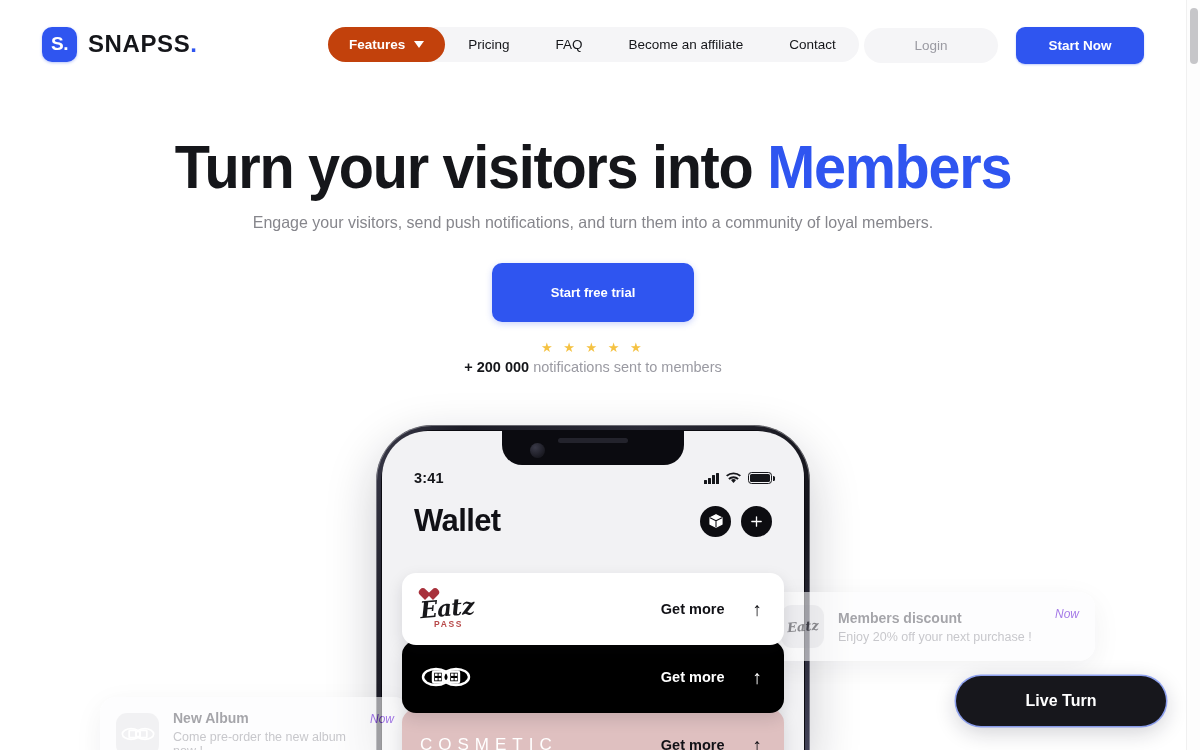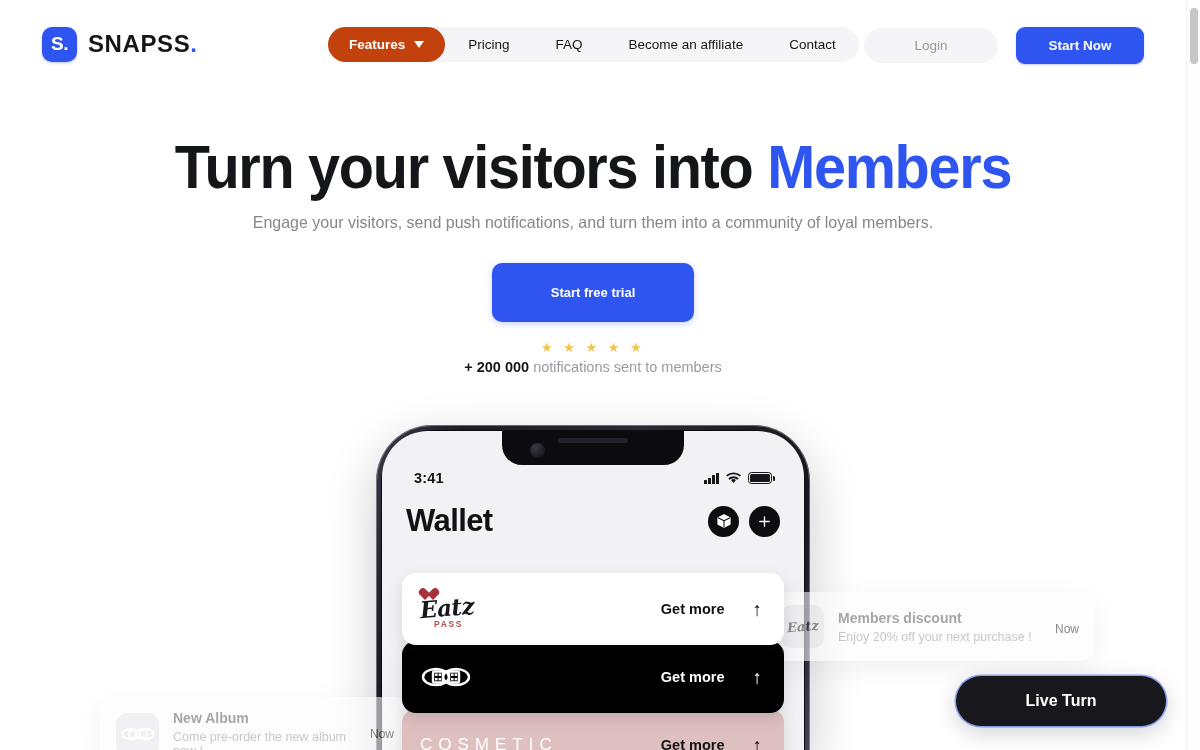--- a/index.html
+++ b/index.html
@@ -183,21 +183,21 @@
   .batt::after {
     content:""; position:absolute; right:-3.6px; top:3.2px;
     width:2px; height:4.6px; background:#15161a; border-radius:0 1.5px 1.5px 0;
   }
   .batt span { display:block; width:100%; height:100%; background:#15161a; border-radius:1.6px; }
 
   
   .wallet-head {
     position:absolute; top: 72px; left:0; width:100%;
     display:flex; align-items:center; justify-content:space-between;
-    padding: 0 24px;
+    padding: 0 32px;
   }
   .wallet-title { font-size: 31px; font-weight: 800; color:#111116; letter-spacing:-.6px; }
   .wallet-actions { display:flex; gap: 10px; }
   .circ-btn {
     width: 31px; height: 31px; border-radius: 50%;
     background:#0d0d11; color:#fff;
     display:flex; align-items:center; justify-content:center;
     cursor:pointer;
   }
 
@@ -255,21 +255,21 @@
   }
   .toast-icon {
     width: 43px; height: 43px; border-radius: 11px;
     background:#e9e9ec; flex: 0 0 43px;
     display:flex; align-items:center; justify-content:center;
     overflow:hidden;
   }
   .toast-body { flex:1; min-width:0; }
   .toast-title { font-size: 14px; font-weight: 700; color:#6f6f77; margin-bottom: 4px; }
   .toast-sub { font-size: 12.5px; color:#a6a6ad; }
-  .toast-now { font-size: 12px; color:#404040; align-self:flex-start; margin-top:17px; }
+  .toast-now { font-size: 12px; color:#6d28d9; align-self:flex-start; margin-top:2px;font-style:italic; }
 
   .toast-right { left: 765px; top: 592px; width: 330px; opacity:.62; }
   .toast-left  { left: 100px; top: 697px; width: 310px; opacity:.62; }
 
   .mini-eatz {
     font-family:"DejaVu Serif", serif; font-style:italic; font-weight:700;
     font-size: 13px; color:#4a4a50; transform: rotate(-5deg);
   }
 
   

